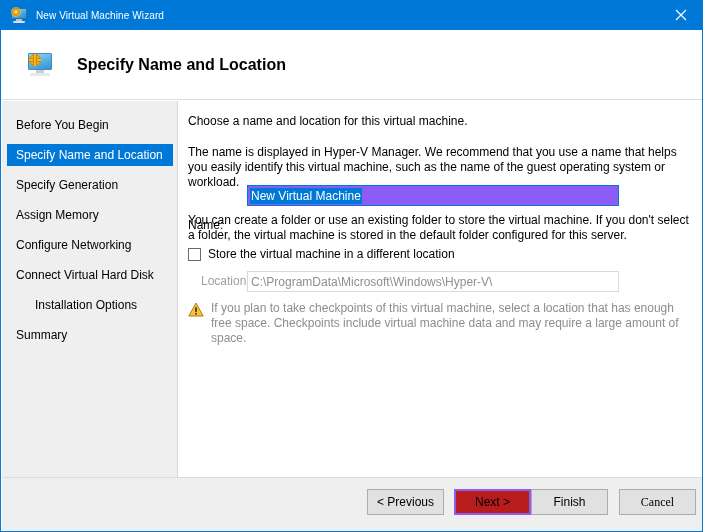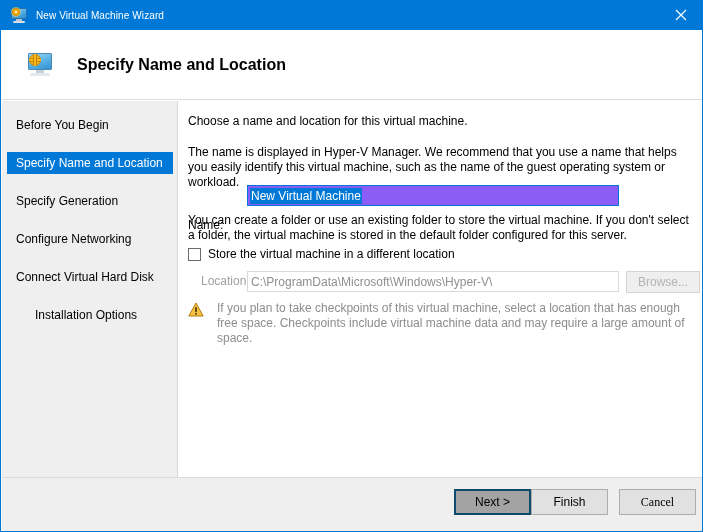--- a/index.html
+++ b/index.html
@@ -187,21 +187,21 @@
     width: 176px;
     height: 376px;
     background: #efefef;
     border-right: 1px solid #d8d8d8;
     box-sizing: border-box;
     padding-top: 13px;
   }
   .nav-item {
     height: 22px;
     line-height: 22px;
-    margin: 0 4px 16px 5px;
+    margin: 0 4px 8px 5px;
     padding-left: 9px;
     font-size: 12px;
     color: #000000;
     white-space: nowrap;
     cursor: default;
     box-sizing: border-box;
   }
   .nav-item.indent { padding-left: 28px; }
   .nav-item.selected {
     background: #0078d7;
@@ -343,21 +343,20 @@
     font-family: "Liberation Sans", sans-serif;
   }
 
   
   #warning-row {
     position: absolute;
     left: 9px; top: 200px;
     width: 500px;
     display: flex;
     align-items: flex-start;
-    gap: 6px;
   }
   #warning-icon {
     width: 16px; height: 15px;
     margin-right: 7px;
     margin-top: 1px;
     flex: 0 0 auto;
   }
   #warning-text {
     font-size: 12px;
     color: #8d8d8d;
@@ -384,22 +383,22 @@
     font-size: 12px;
     color: #000000;
     font-family: "Liberation Sans", sans-serif;
     display: flex;
     align-items: center;
     justify-content: center;
     cursor: default;
     white-space: nowrap;
   }
   .btn.default {
-    border: 2px solid #0c4a6e;
-    background: #a3a3a3;
+    border: 2px solid #8b5cf6;
+    background: #b91c1c;
   }
   #btn-previous { left: 365px; width: 77px; }
   #btn-next     { left: 452px; width: 77px; }
   #btn-finish   { left: 529px; width: 77px; }
   #btn-cancel   { left: 617px; width: 77px; font-family: Liberation Serif, serif; }
 </style>
 </head>
 <body>
 
 <div id="window">
@@ -428,23 +427,25 @@
     </div>
     <div id="header-title">Specify Name and Location</div>
   </div>
 
   <div id="body-area">
 
     <div id="sidebar">
       <div class="nav-item">Before You Begin</div>
       <div class="nav-item selected">Specify Name and Location</div>
       <div class="nav-item">Specify Generation</div>
+      <div class="nav-item">Assign Memory</div>
       <div class="nav-item">Configure Networking</div>
       <div class="nav-item">Connect Virtual Hard Disk</div>
       <div class="nav-item indent">Installation Options</div>
+      <div class="nav-item">Summary</div>
     </div>
 
     <div id="content">
 
       <div class="p" id="intro-line">Choose a name and location for this virtual machine.</div>
 
       <div class="p" id="desc-para">The name is displayed in Hyper-V Manager. We recommend that you use a name that helps you easily identify this virtual machine, such as the name of the guest operating system or workload.</div>
 
       <div id="name-row">
         <div id="name-label">Name:</div>
@@ -458,36 +459,36 @@
       <div id="store-diff-row">
         <div id="store-diff-checkbox"></div>
         <div id="store-diff-label">Store the virtual machine in a different location</div>
       </div>
 
       <div id="location-row">
         <div id="location-label">Location:</div>
         <div id="location-input">
           <span id="location-input-value">C:\ProgramData\Microsoft\Windows\Hyper-V\</span>
         </div>
-        <div id="browse-button">Browse...</div>
       </div>
 
       <div id="warning-row">
         <div id="warning-icon">
           <svg width="16" height="15" viewBox="0 0 16 15" aria-hidden="true">
             <path d="M8 1 L15.2 14 L0.8 14 Z" fill="#f6c244" stroke="#b07c10" stroke-width="1" stroke-linejoin="round"></path>
             <rect x="7.2" y="5.3" width="1.6" height="4.6" fill="#3a2a05"></rect>
             <rect x="7.2" y="10.9" width="1.6" height="1.6" fill="#3a2a05"></rect>
           </svg>
         </div>
         <div id="warning-text">If you plan to take checkpoints of this virtual machine, select a location that has enough free space. Checkpoints include virtual machine data and may require a large amount of space.</div>
       </div>
 
     </div>
   </div>
 
   <div id="footer">
+    <div class="btn" id="btn-previous">&lt; Previous</div>
     <div class="btn default" id="btn-next">Next &gt;</div>
     <div class="btn" id="btn-finish">Finish</div>
     <div class="btn" id="btn-cancel">Cancel</div>
   </div>
 
 </div>
 
 </body></html>

